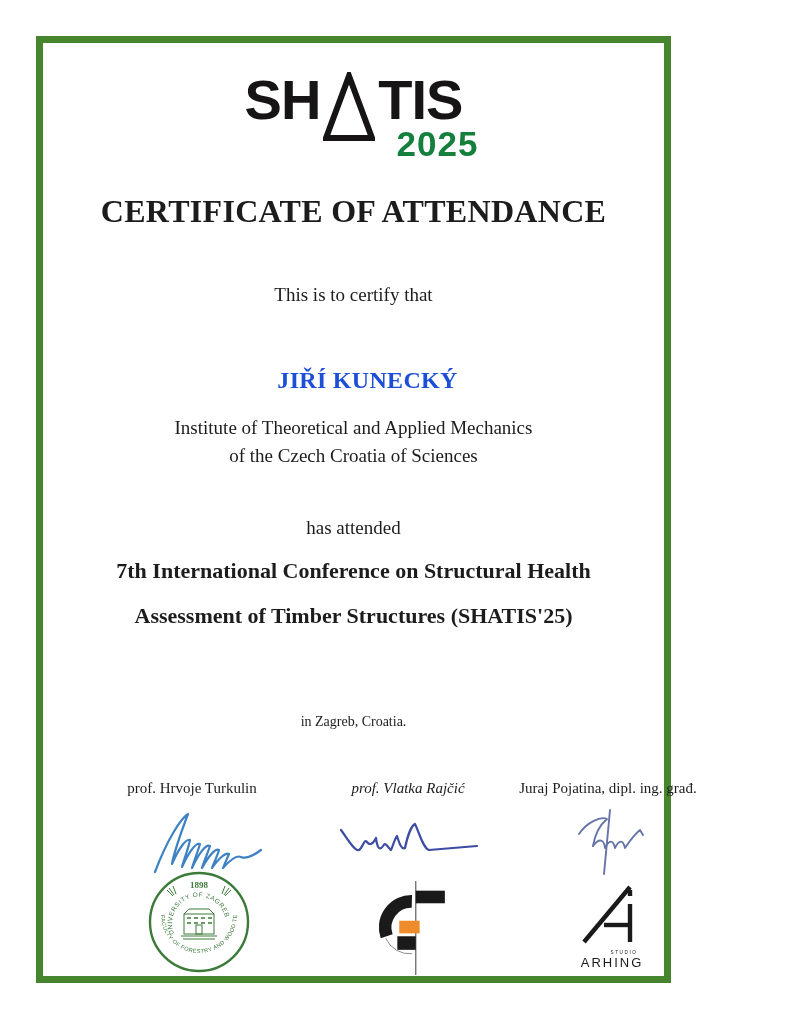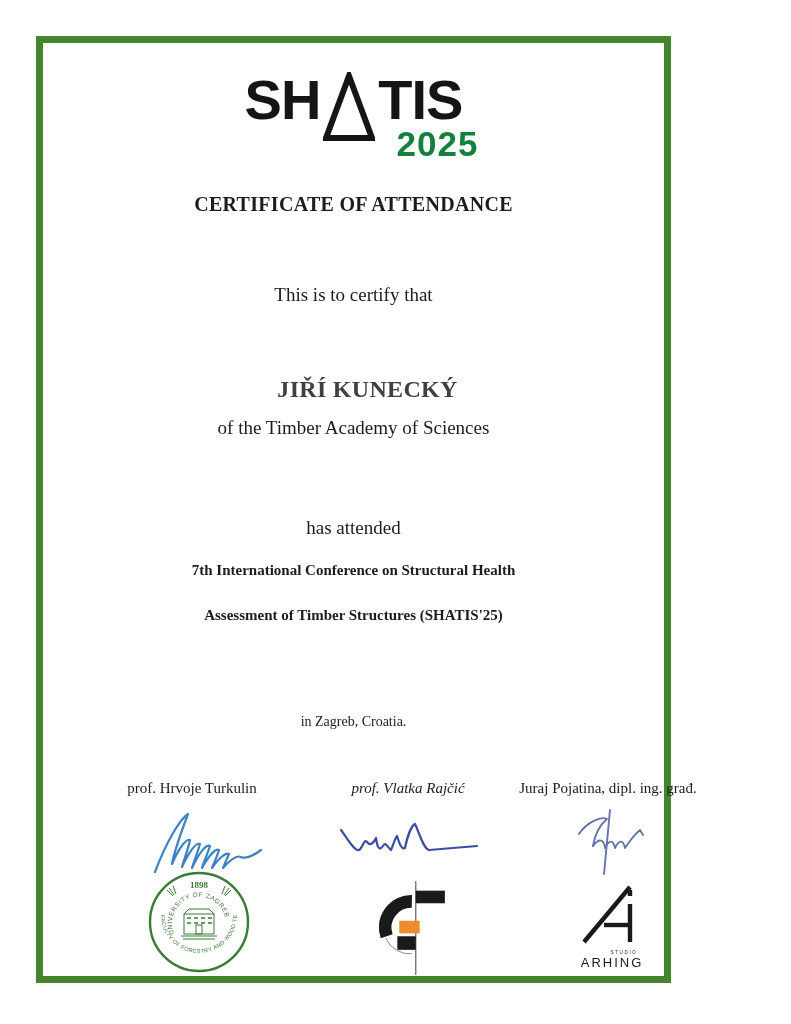--- a/index.html
+++ b/index.html
@@ -30,26 +30,26 @@
   }
   .shatis-tri{margin:2px 3px 0 3px;}
   .shatis-year{
     position:absolute;right:-16px;top:56px;
     font-family:"Liberation Sans","DejaVu Sans",sans-serif;
     font-weight:800;font-size:35px;line-height:35px;
     color:#15803d;letter-spacing:1px;
   }
 
   
-  .title{top:193px;font-size:20px;font-weight:bold;letter-spacing:.3px;}
+  .title{top:193px;font-size:32px;font-weight:bold;letter-spacing:.3px;}
   .certify{top:284px;font-size:19px;}
-  .recipient{top:376px;font-size:24px;font-weight:bold;color:#404040;letter-spacing:.3px;margin-left:28px;}
+  .recipient{top:367px;font-size:24px;font-weight:bold;color:#1d4ed8;letter-spacing:.3px;margin-left:28px;}
   .affiliation{top:414px;font-size:19px;line-height:28px;}
   .lead{top:517px;font-size:19px;}
-  .event{top:548px;font-size:15px;font-weight:bold;line-height:45px;}
+  .event{top:548px;font-size:22px;font-weight:bold;line-height:45px;}
   .date-line{top:676px;font-size:19px;}
   .location-line{top:714px;font-size:14px;}
 
   
   .signatories{position:absolute;top:778px;left:0;right:0;height:210px;}
   .sig-col{position:absolute;width:230px;text-align:center;}
   .sig-col-1{left:77px;}
   .sig-col-2{left:293px;font-style:italic;}
   .sig-col-3{left:493px;}
   .sig-name{font-size:15px;line-height:20px;}
@@ -76,21 +76,22 @@
         <span>TIS</span>
       </div>
       <div class="shatis-year">2025</div>
     </div>
   </div>
 
   <div class="centered title">CERTIFICATE OF ATTENDANCE</div>
   <div class="centered certify">This is to certify that</div>
   <div class="centered recipient">JIŘÍ KUNECKÝ</div>
   <div class="centered affiliation">
-    <div>of the Timber Academy of Sciences</div>
+    <div>Institute of Theoretical and Applied Mechanics</div>
+    <div>of the Czech Croatia of Sciences</div>
   </div>
   <div class="centered lead">has attended</div>
   <div class="centered event">
     <div>7th International Conference on Structural Health</div>
     <div>Assessment of Timber Structures (SHATIS'25)</div>
   </div>
   <div class="centered location-line">in Zagreb, Croatia.</div>
 
   <div class="signatories">
 

